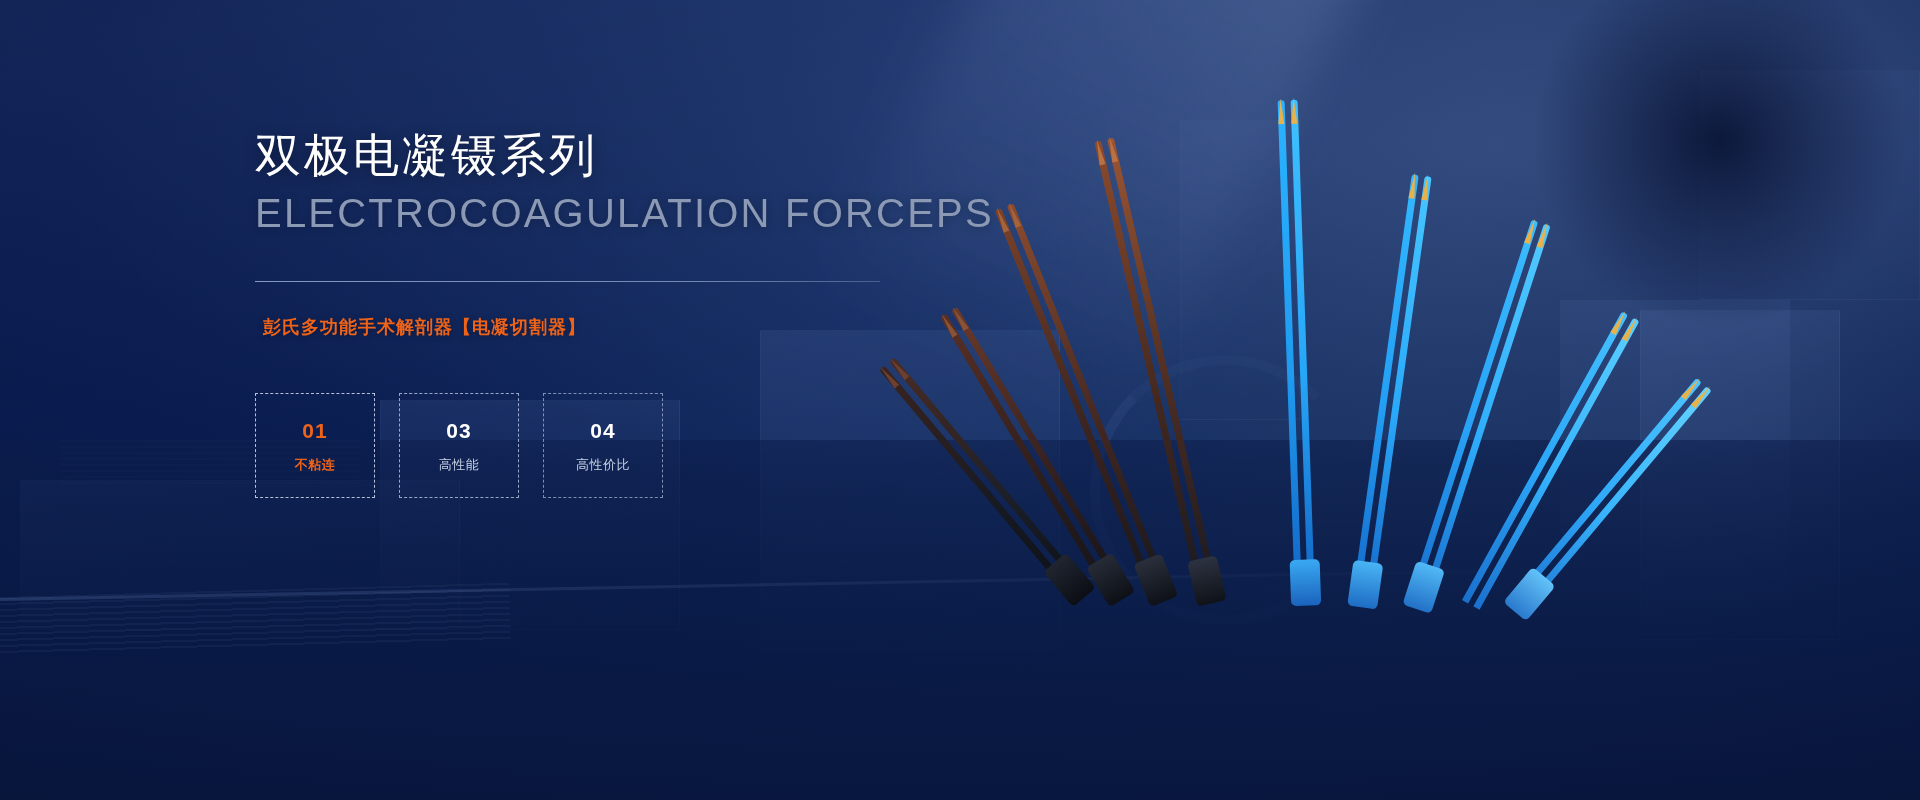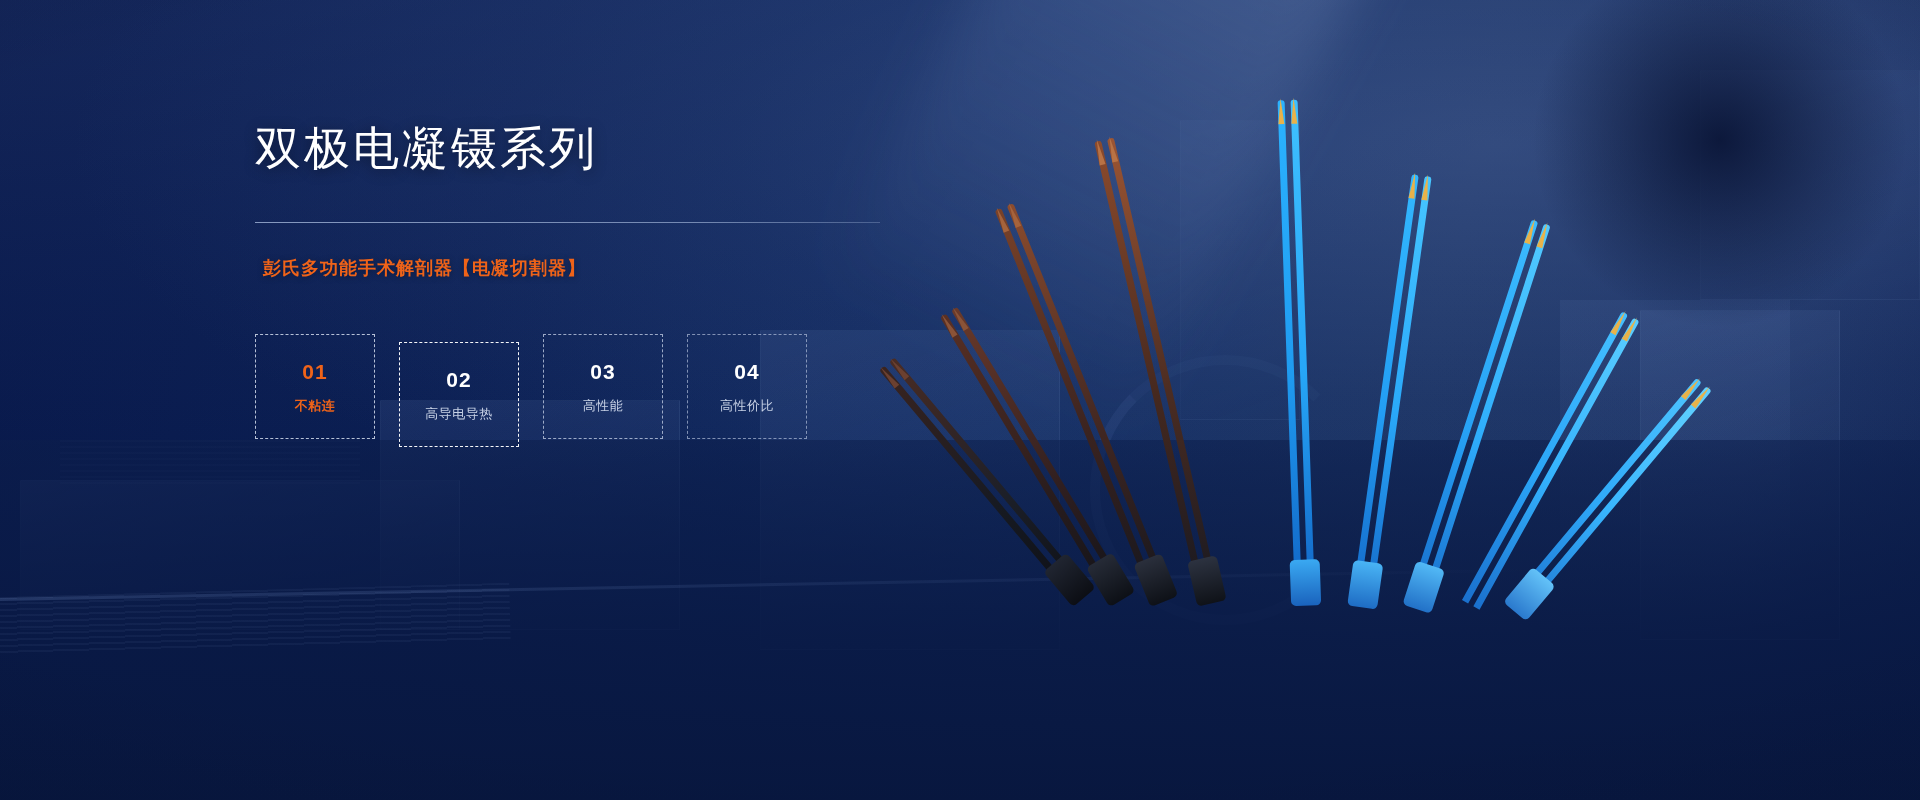--- a/index.html
+++ b/index.html
@@ -99,21 +99,21 @@
     position:absolute; top:-2px; width:0; height:0;
     border-left:3.5px solid transparent; border-right:3.5px solid transparent;
     border-bottom:26px solid #e8b24a;
   }
   .grip {
     position:absolute; bottom:-6px; left:-4px; width:30px; height:46px;
     border-radius:5px;
   }
 
   
-  #content { position:absolute; left:255px; top:120px; width:820px; }
+  #content { position:absolute; left:255px; top:127px; width:820px; }
 
   .title-cn {
     font-size:46px; font-weight:400; color:#ffffff; letter-spacing:3px;
     line-height:1.25; text-shadow:0 2px 14px rgba(0,0,0,.45);
   }
   .title-en {
     margin-top:4px;
     font-size:40px; font-weight:400; color:#8c99b4;
     letter-spacing:2.2px; line-height:1.2;
     text-shadow:0 1px 8px rgba(0,0,0,.25);
@@ -242,36 +242,33 @@
       <div class="grip" style="background:linear-gradient(180deg,#63c2f8,#2a79cd);"></div>
     </div>
   </div>
 
   <div class="vignette"></div>
 
   <div id="content">
 
     <h1 class="title-cn">双极电凝镊系列</h1>
 
+    <h2 class="title-en">ELECTROCOAGULATION FORCEPS</h2>
 
     <div class="divider"></div>
 
     <p class="subtitle">彭氏多功能手术解剖器【电凝切割器】</p>
 
     <div id="feature-row">
 
       <div class="feature f1 accent">
         <span class="num">01</span>
         <span class="lbl">不粘连</span>
       </div>
 
-      <div class="feature f2">
-        <span class="num">02</span>
-        <span class="lbl">高导电导热</span>
-      </div>
 
       <div class="feature f3">
         <span class="num">03</span>
         <span class="lbl">高性能</span>
       </div>
 
       <div class="feature f4">
         <span class="num">04</span>
         <span class="lbl">高性价比</span>
       </div>

